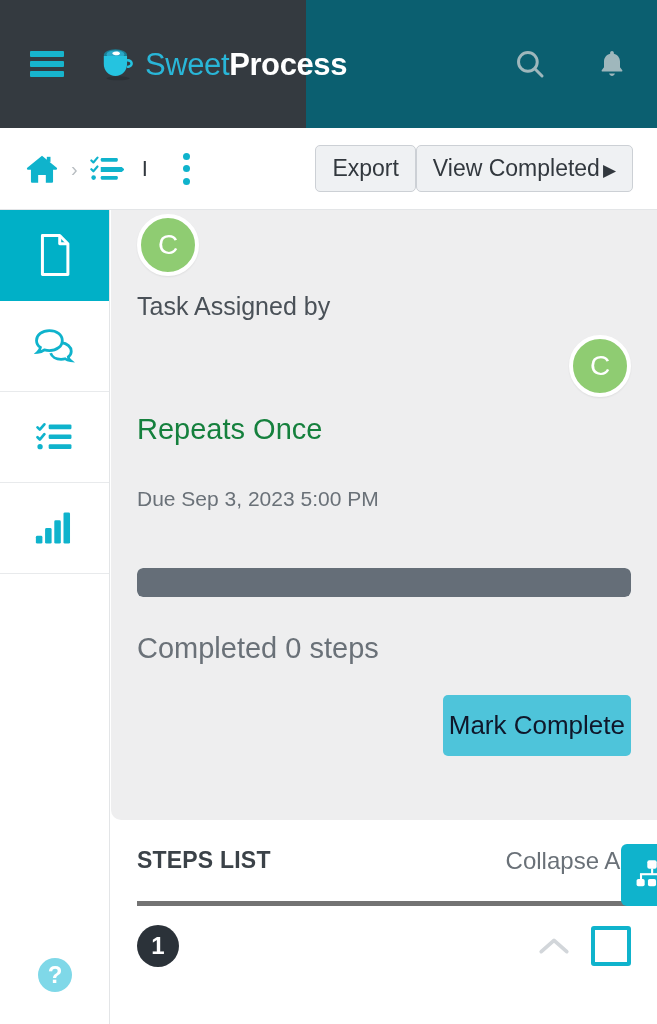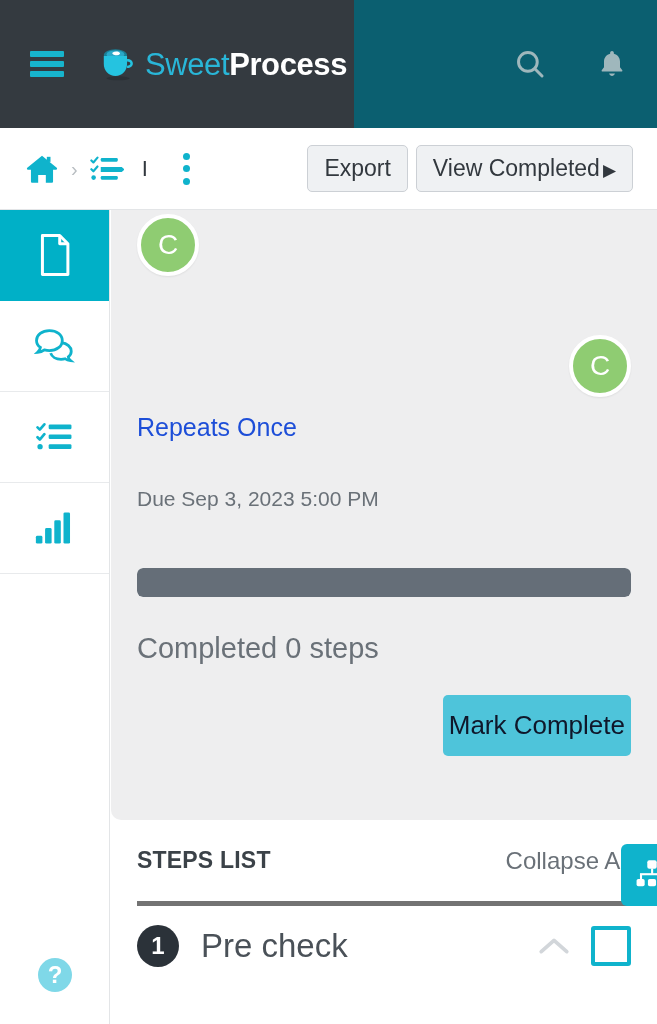--- a/index.html
+++ b/index.html
@@ -26,21 +26,21 @@
     top: 0; left: 0;
     width: 657px;
     height: 128px;
     background: #0b5f70;
     display: flex;
     align-items: center;
   }
   .topbar-left {
     position: absolute;
     top: 0; left: 0;
-    width: 354px;
+    width: 306px;
     height: 128px;
     background: #343a40;
     display: flex;
     align-items: center;
     padding-left: 30px;
   }
   .hamburger {
     width: 34px;
     height: 26px;
     display: flex;
@@ -128,21 +128,20 @@
   .kebab i {
     display: block;
     width: 7px; height: 7px;
     border-radius: 50%;
     background: #0fb3cc;
   }
   .tb-actions {
     margin-left: auto;
     display: flex;
     align-items: center;
-    gap: 8px;
     padding-right: 24px;
   }
   .btn-gray {
     background: #eff1f3;
     border: 1px solid #ccd0d5;
     border-radius: 5px;
     color: #32383e;
     font-size: 23px;
     font-family: "Liberation Sans", sans-serif;
     padding: 9px 16px;
@@ -225,22 +224,22 @@
   .assigned-label {
     position: absolute;
     top: 82px; left: 26px;
     font-size: 25px;
     color: #4a5158;
     white-space: nowrap;
   }
   .repeat-label {
     position: absolute;
     top: 203px; left: 26px;
-    font-size: 25px;
-    color: #1d4ed8;
+    font-size: 29px;
+    color: #15803d;
     white-space: nowrap;
   }
   .due-label {
     position: absolute;
     top: 277px; left: 26px;
     font-size: 21px;
     color: #6a7178;
     white-space: nowrap;
   }
   .progress-track {
@@ -469,20 +468,21 @@
     </div>
   </div>
 
   <div class="main">
 
     <div class="task-card">
       <div class="avatar avatar-assigner">
         <span>C</span>
       </div>
 
+      <div class="assigned-label">Task Assigned by</div>
 
       <div class="avatar avatar-assignee">
         <span>C</span>
       </div>
 
       <div class="repeat-label">Repeats Once</div>
       <div class="due-label">Due Sep 3, 2023 5:00 PM</div>
 
       <div class="progress-track">
         <div class="progress-fill" id="progress-fill" style="width: 100%; background: rgb(101, 110, 120);"></div>
@@ -509,21 +509,20 @@
           <rect x="3.8" y="11.4" width="1.6" height="4"></rect>
           <rect x="20.6" y="11.4" width="1.6" height="4"></rect>
           <rect x="1.2" y="15" width="6.2" height="5.6" rx="1.4"></rect>
           <rect x="9.9" y="15" width="6.2" height="5.6" rx="1.4"></rect>
           <rect x="18.6" y="15" width="6.2" height="5.6" rx="1.4"></rect>
         </svg>
       </div>
 
       <div class="step-row">
         <div class="step-num">1</div>
-        <div class="step-name">Pre check</div>
         <svg class="step-chevron" viewBox="0 0 24 16" fill="none" stroke="#d2d6da" stroke-width="2.6" stroke-linecap="round" stroke-linejoin="round">
           <path d="M3 12 12 4l9 8"></path>
         </svg>
         <div class="step-check"></div>
       </div>
     </div>
 
   </div>
 </div>
 

